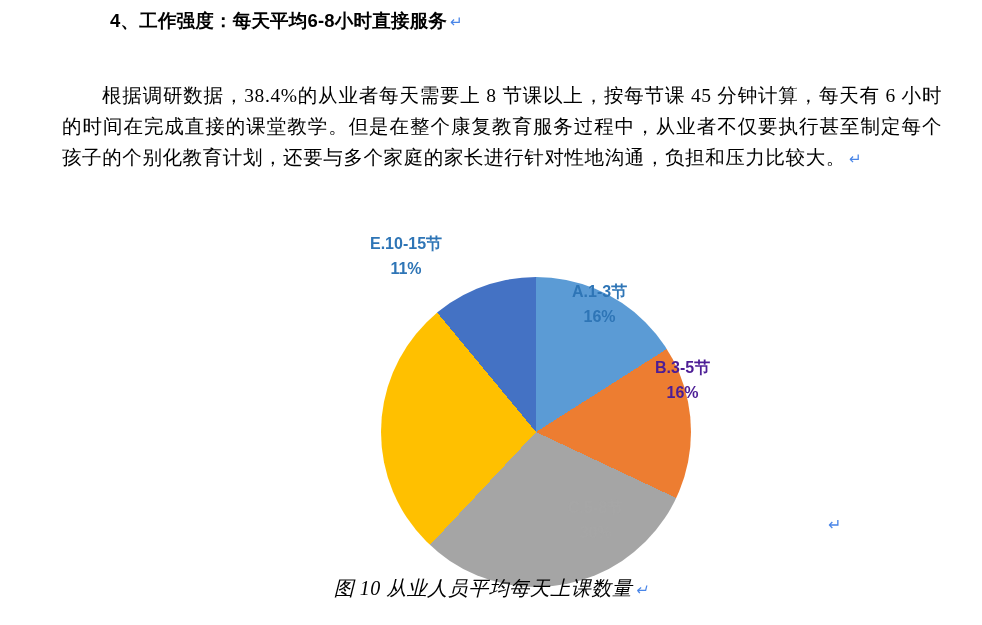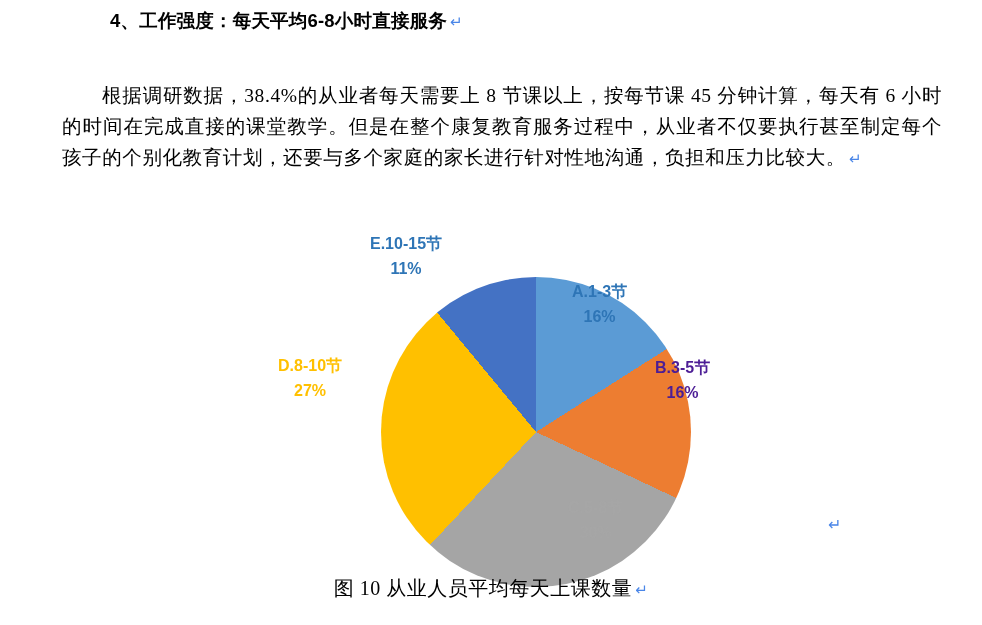--- a/index.html
+++ b/index.html
@@ -90,20 +90,21 @@
     font-size: 16px;
   }
   .caption {
     position: absolute;
     left: 0;
     top: 575px;
     width: 982px;
     text-align: center;
     font-size: 20px;
     letter-spacing: 0.5px;
+    font-style: italic;
   }
 </style>
 </head>
 <body>
 
 <div class="page">
 
   <div class="heading">
     <span>4、工作强度：每天平均6-8小时直接服务</span><span class="pilcrow">↵</span>
   </div>
@@ -126,24 +127,20 @@
     <div class="lbl lbl-b">
       <span>B.3-5节</span>
       <span class="pct">16%</span>
     </div>
 
     <div class="lbl lbl-c">
       <span>C.5-8节</span>
       <span class="pct">30%</span>
     </div>
 
-    <div class="lbl lbl-d">
-      <span>D.8-10节</span>
-      <span class="pct">27%</span>
-    </div>
 
     <div class="lbl lbl-e">
       <span>E.10-15节</span>
       <span class="pct">11%</span>
     </div>
 
     <div class="stray-pilcrow">↵</div>
   </div>
 
   <div class="caption">

